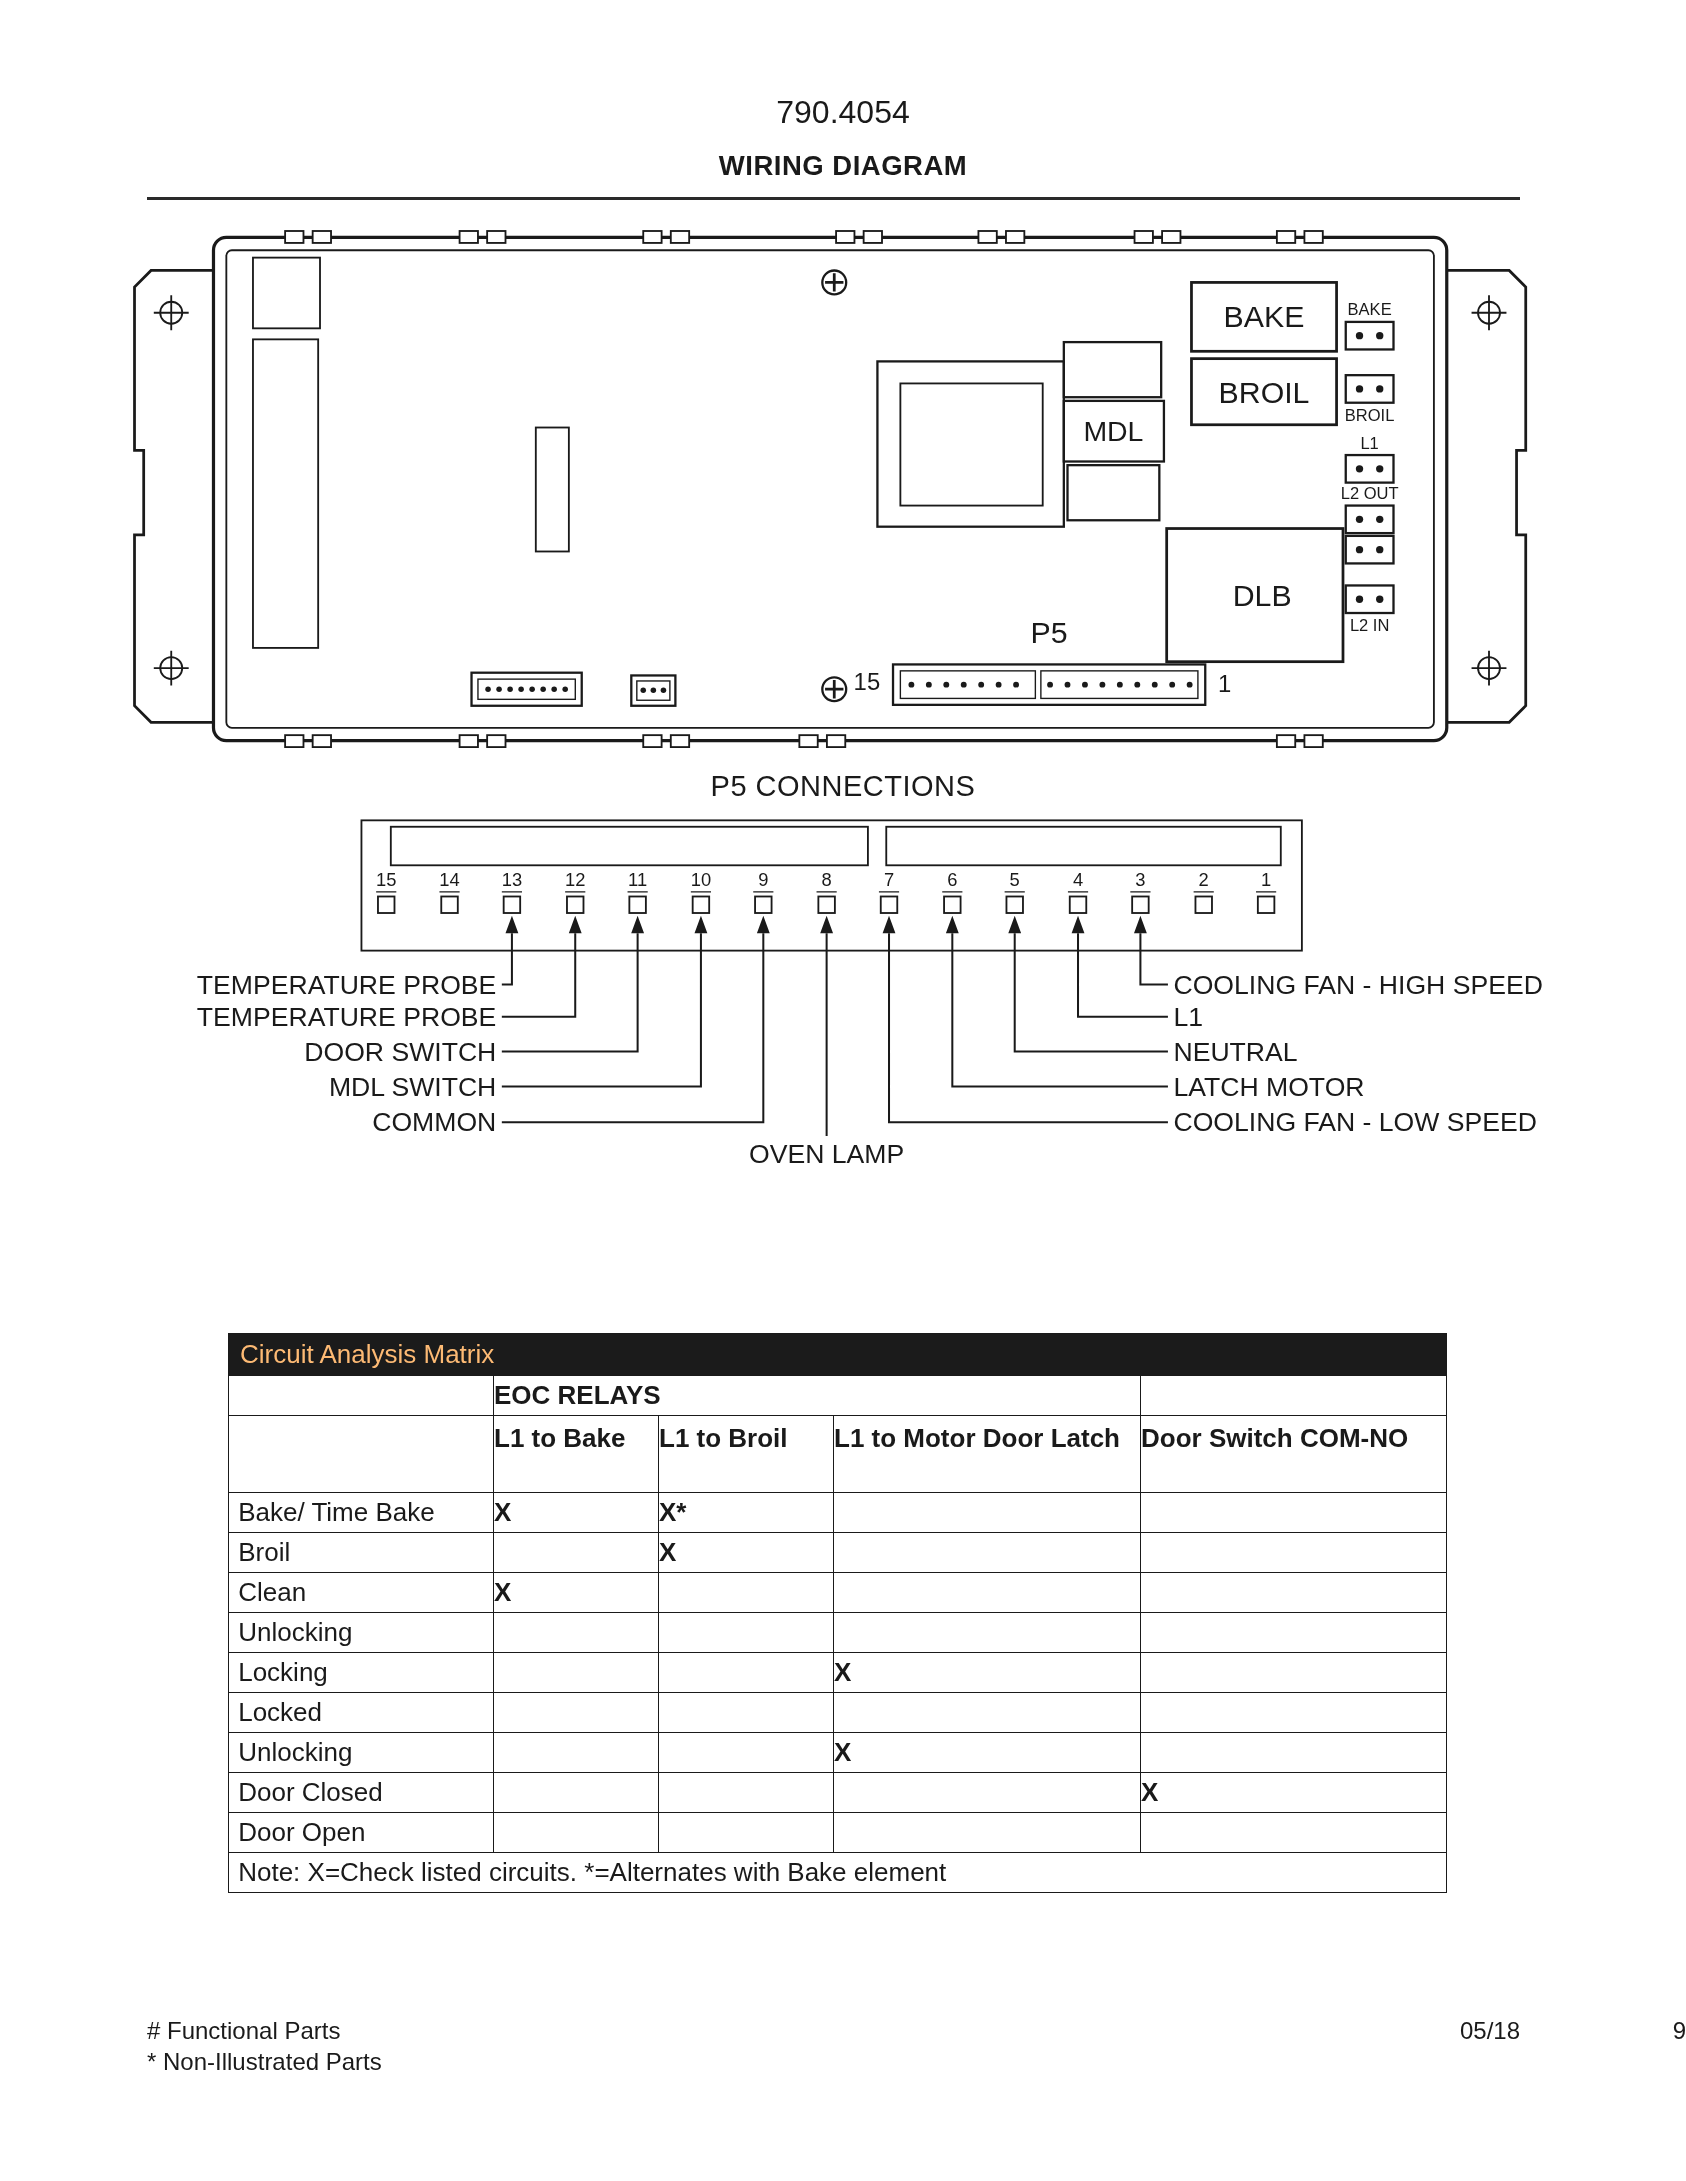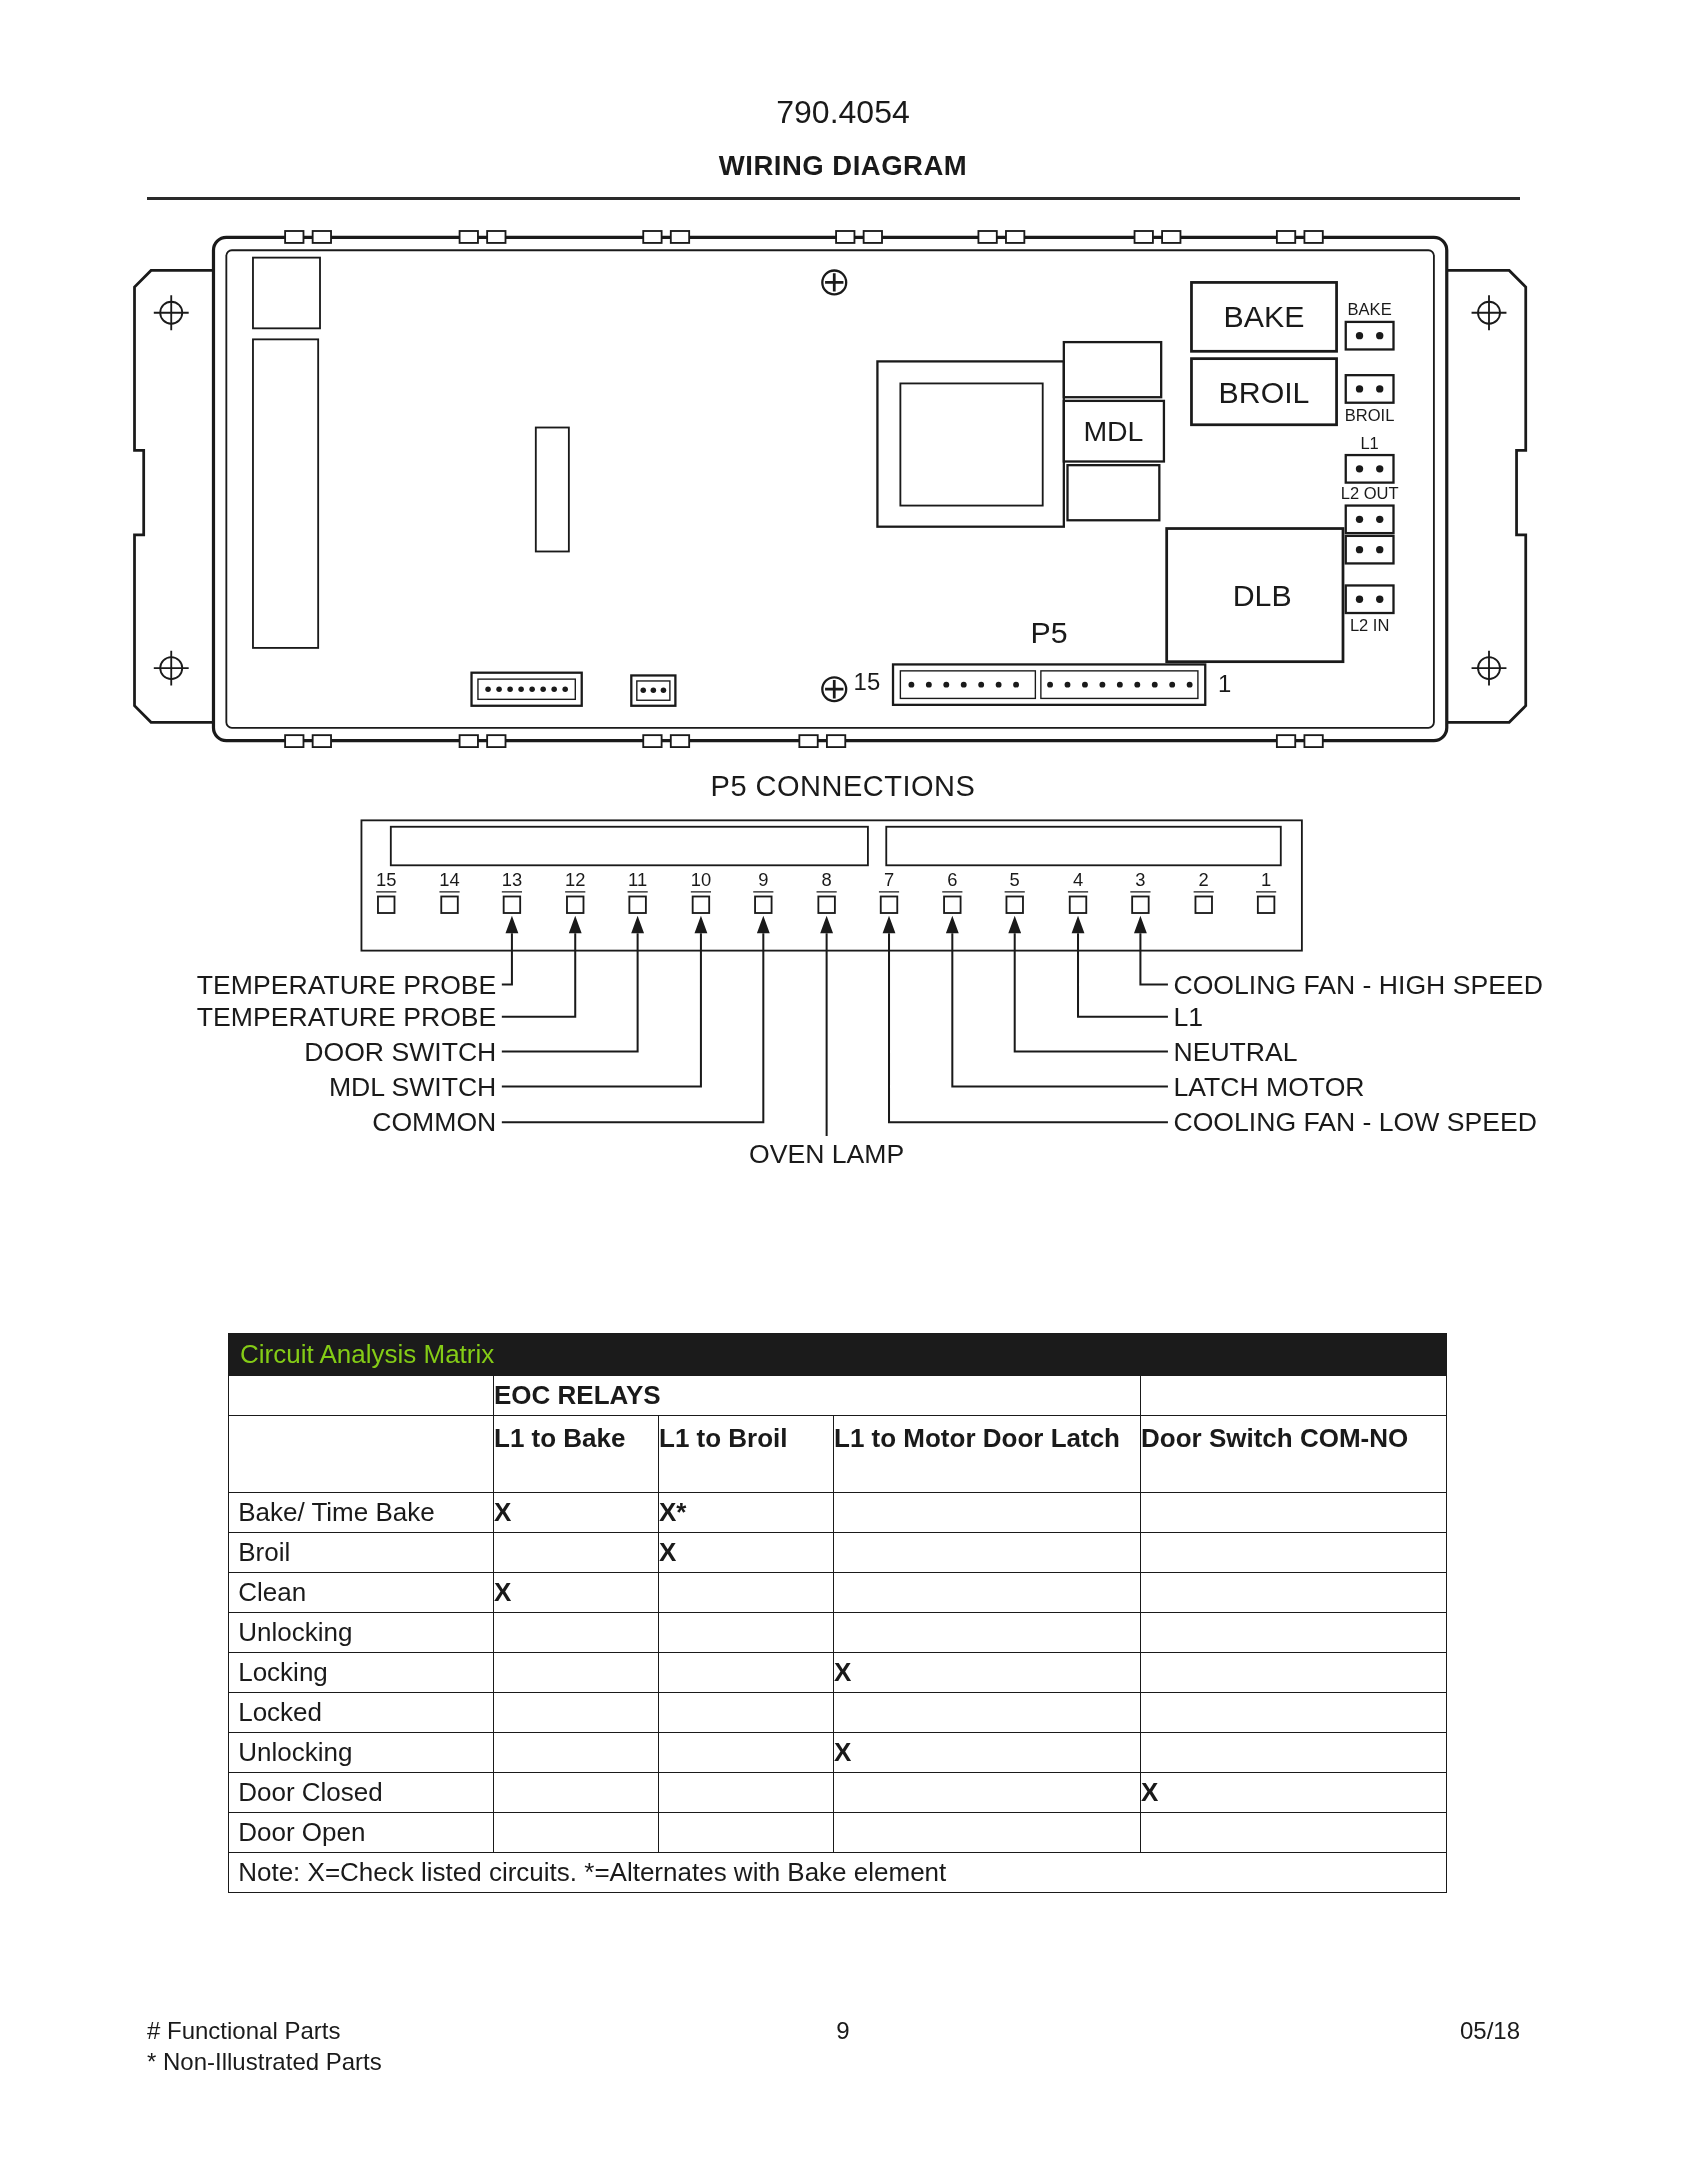--- a/index.html
+++ b/index.html
@@ -5,28 +5,28 @@
   * { margin:0; padding:0; box-sizing:border-box; }
   html,body { background:#888; }
   body { font-family:"Liberation Sans", sans-serif; color:#1a1a1a; }
   .page { position:relative; width:1686px; height:2182px; background:#ffffff; margin:0 auto; overflow:hidden; }
   .abs { position:absolute; }
   .ctr { text-align:center; }
   svg text { font-family:"Liberation Sans", sans-serif; fill:#1a1a1a; }
   .matrix { border-collapse:collapse; table-layout:fixed; width:1219px; font-size:26px; color:#1a1a1a; background:#fff; }
   .matrix td { border:1.8px solid #1a1a1a; height:40px; padding:0 5.5px 0 9.2px; vertical-align:middle; white-space:nowrap; overflow:hidden; }
   .matrix td.xc { padding:0;font-weight:bold; }
-  .matrix td.titlebar { background:#1b1b1b; color:#84cc16; padding-left:11px; height:42px; font-size:26px; }
+  .matrix td.titlebar { background:#1b1b1b; color:#fdba74; padding-left:11px; height:42px; font-size:26px; }
   .matrix tr.cols td { height:77px; vertical-align:top; padding-top:7.3px;margin-top:6px; }
   .matrix td.note { height:40px; }
   .hdr-num { left:0; right:0; top:94px; font-size:32px; }
   .hdr-title { left:0; right:0; top:150px; font-size:27.5px; font-weight:bold; letter-spacing:0.5px; }
   .hdr-rule { left:147px; top:197px; width:1373px; height:2.8px; background:#2a2a2a; }
   .p5-title { left:0; right:0; top:770px; font-size:29px; letter-spacing:0.5px; }
-  .foot { font-size:24px; }
+  .foot { font-size:24px;text-align:right; }
 </style>
 </head>
 <body>
 
 <div class="page">
 
   <div class="abs ctr hdr-num">790.4054</div>
   <div class="abs ctr hdr-title">WIRING DIAGRAM</div>
   <div class="abs hdr-rule"></div>
 

